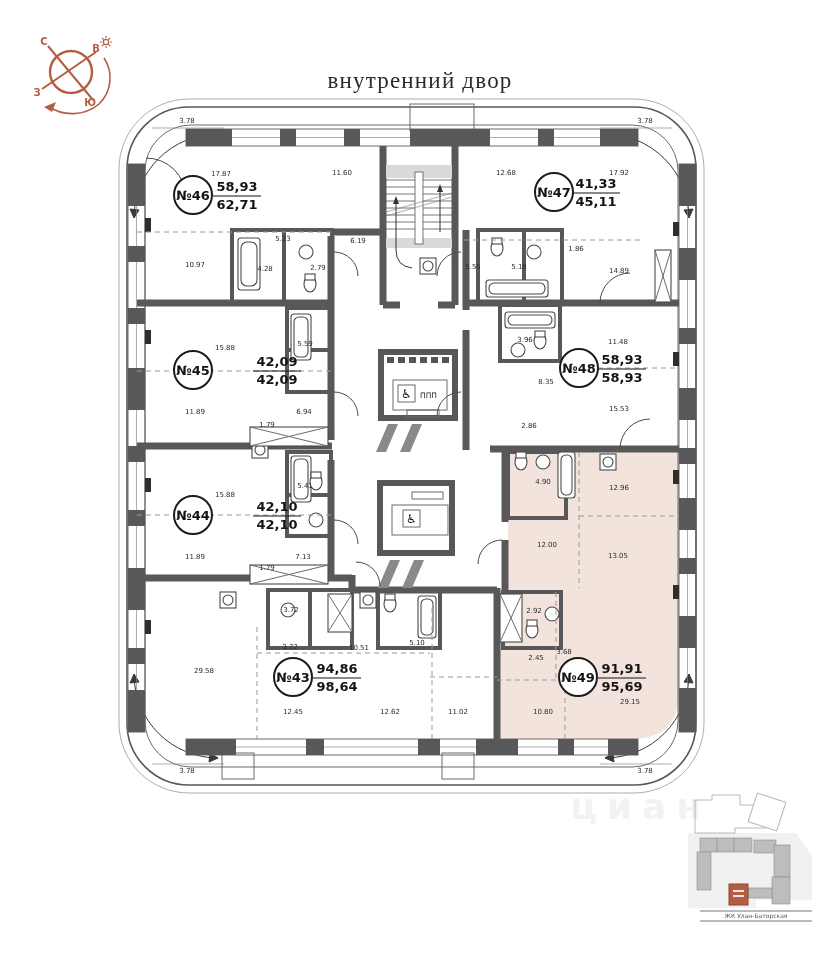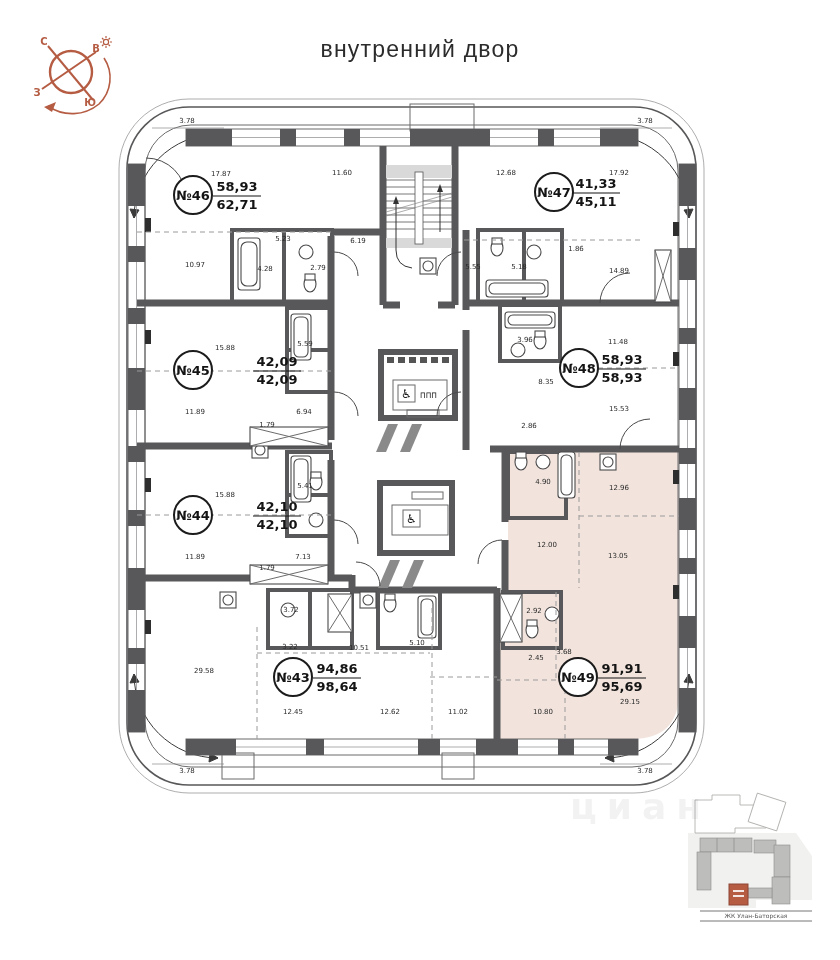--- a/index.html
+++ b/index.html
@@ -1,20 +1,20 @@
 <!DOCTYPE html>
 <html><head>
 <meta charset="utf-8">
 <style>
   html,body{margin:0;padding:0;background:#fff;}
   #stage{position:relative;width:840px;height:960px;background:#fff;overflow:hidden;
          font-family:"DejaVu Sans",sans-serif;}
   #plan-svg{position:absolute;left:0;top:0;}
-  .title{position:absolute;font-family:Liberation Sans, sans-serif;font-weight:400;
-         font-size:23px;color:#2b2b2b;letter-spacing:1.2px;white-space:nowrap;transform:translateX(-50%);}
+  .title{position:absolute;font-family:Liberation Serif, serif;font-weight:400;
+         font-size:23px;color:#2b2b2b;letter-spacing:1.2px;white-space:nowrap;transform:translateX(-50%);margin-top:32px;}
   #title-top{left:420px;top:36px;}
   #title-bottom{left:418px;top:862px;}
   #watermark{position:absolute;left:548px;top:786px;font-size:36px;color:#555;opacity:.07;
              letter-spacing:10px;font-weight:bold;margin-left:22px;}
   
   .wall{stroke:#58585a;fill:none;}
   .thin{stroke:#6b6b6d;stroke-width:1;fill:none;}
   .hair{stroke:#8a8a8c;stroke-width:.7;fill:none;}
   .pier{fill:#58585a;}
   .dash{stroke:#9a9a9a;stroke-width:1;stroke-dasharray:5 4;fill:none;}

